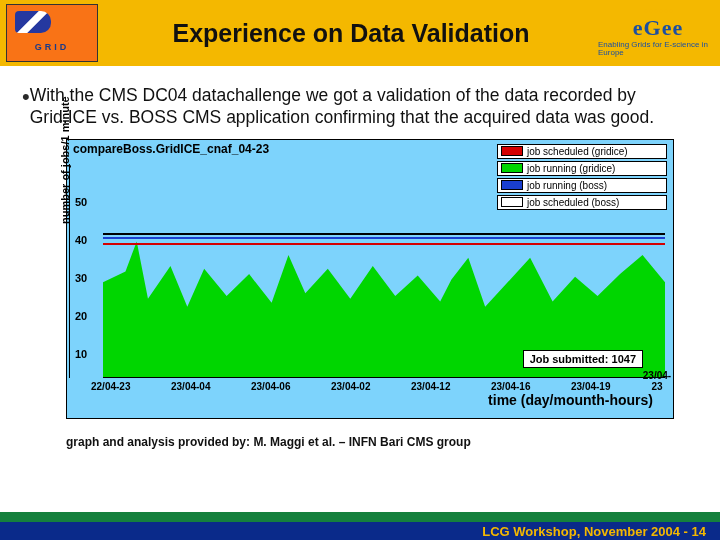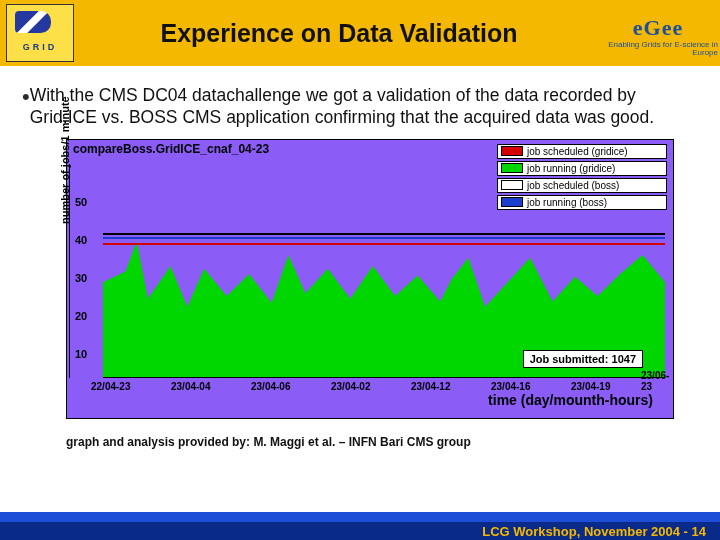--- a/index.html
+++ b/index.html
@@ -12,23 +12,23 @@
       overflow: hidden;
     }
     .header {
       height: 66px;
       background: #f4b800;
       display: flex;
       align-items: center;
       position: relative;
     }
     .logo-infn {
-      width: 68px;
+      width: 92px;
       height: 58px;
-      background: #fde047;
+      background: #f97316;
       margin: 4px 6px;
       border: 1px solid #333;
       display: flex;
       flex-direction: column;
       align-items: center;
       justify-content: center;
       font-size: 9px;
       color: #1a3a8a;
       font-weight: bold;
       position: relative;
@@ -52,37 +52,38 @@
     .logo-egee {
       width: 120px;
       height: 80px;
       margin-right: 2px;
       display: flex;
       flex-direction: column;
       align-items: center;
       justify-content: center;
     }
     .egee-text { font-family: Georgia, serif; font-size: 22px; color:#1c4fa0; font-weight:bold; letter-spacing:1px;}
-    .egee-sub { font-size: 8px; color:#1c4fa0; line-height: 1.05; text-align:right; }
+    .egee-sub { font-size: 8px; color:#1c4fa0; line-height: 1.05; text-align:left; }
     .egee-dots { display:flex; gap:1px; margin-bottom:2px;}
     .egee-dots span{ width:4px;height:4px; background:#f4b800; border-radius:50%;}
 
     .body-area {
       padding: 18px 22px 0 22px;
     }
     .bullet-row { display: flex; }
     .bullet { width: 14px; color:#2a2a2a; font-size: 22px; line-height: 1; margin-top:2px;}
     .bullet-text { font-size: 17.5px; color:#111; line-height: 1.28; }
 
     .chart-box {
       margin: 10px 24px 0 44px;
       border: 1px solid #000;
       height: 280px;
       position: relative;
-      background:#8b5cf6;
+      background:#7dd3fc;
+      text-align:center;
     }
     .chart-title {
       position:absolute; top:2px; left:6px;
       font-size:12px; font-weight:bold;
     }
     .yaxis { position:absolute; left:2px; top:24px; bottom:40px; width:1px; background:#000;}
     .xaxis { position:absolute; left:36px; right:8px; bottom:40px; height:1px; background:#000;}
     .ylabel { position:absolute; left:-8px; top:84px; transform: rotate(-90deg); transform-origin: left top; font-size:11px; font-weight:bold;}
     .xlabel { position:absolute; right:20px; bottom:10px; font-size:14px; font-weight:bold;margin-left:34px;}
     .ytick { position:absolute; left:8px; font-size:11px; font-weight:bold;}
@@ -114,21 +115,21 @@
       position:absolute; right:30px; bottom:50px;
       border:1px solid #000; background:#fff; padding:2px 6px;
       font-size:11px; font-weight:bold;
     }
 
     .credit { margin: 16px 0 0 44px; font-size:12px; font-weight:bold; color:#111;}
 
     .footer {
       position:absolute; left:0; right:0; bottom:0;
       height:28px;
-      border-top: 10px solid #1d4ed8;
+      border-top: 10px solid #15803d;
       background:#0a2a8a;
       color:#f4b800;
       font-size:13px; font-weight:bold;
       display:flex; align-items:center; justify-content:flex-end;
       padding-right:14px;
     }
   </style>
 </head>
 <body>
 
@@ -177,42 +178,42 @@
     <div class="legend">
       <div class="lrow">
           <div class="sw" style="background:#d40000"></div>
           <span>job scheduled (gridice)</span>
         </div>
       <div class="lrow">
           <div class="sw" style="background:#00d600"></div>
           <span>job running   (gridice)</span>
         </div>
       <div class="lrow">
+          <div class="sw" style="background:#1a3fcf"></div>
+          <span>job running   (boss)</span>
+        </div>
+      <div class="lrow">
           <div class="sw" style="background:#fff"></div>
           <span>job scheduled (boss)</span>
-        </div>
-      <div class="lrow">
-          <div class="sw" style="background:#1a3fcf"></div>
-          <span>job running   (boss)</span>
         </div>
     </div>
 
     <div class="label-box">Job submitted: 1047</div>
 
     <div class="yaxis"></div>
     <div class="xaxis"></div>
 
     <div class="xtick" style="left:24px">22/04-23</div>
     <div class="xtick" style="left:104px">23/04-04</div>
     <div class="xtick" style="left:184px">23/04-06</div>
     <div class="xtick" style="left:264px">23/04-02</div>
     <div class="xtick" style="left:344px">23/04-12</div>
     <div class="xtick" style="left:424px">23/04-16</div>
     <div class="xtick" style="left:504px">23/04-19</div>
-    <div class="xtick" style="left:574px">23/06-23</div>
+    <div class="xtick" style="left:574px">23/04-23</div>
 
     <div class="xlabel">time (day/mounth-hours)</div>
   </div>
 
   <div class="credit">graph and analysis provided by: M. Maggi et al. – INFN Bari CMS group</div>
 </div>
 
 <div class="footer">
   <span>LCG Workshop,  November 2004  -  14</span>
 </div>

